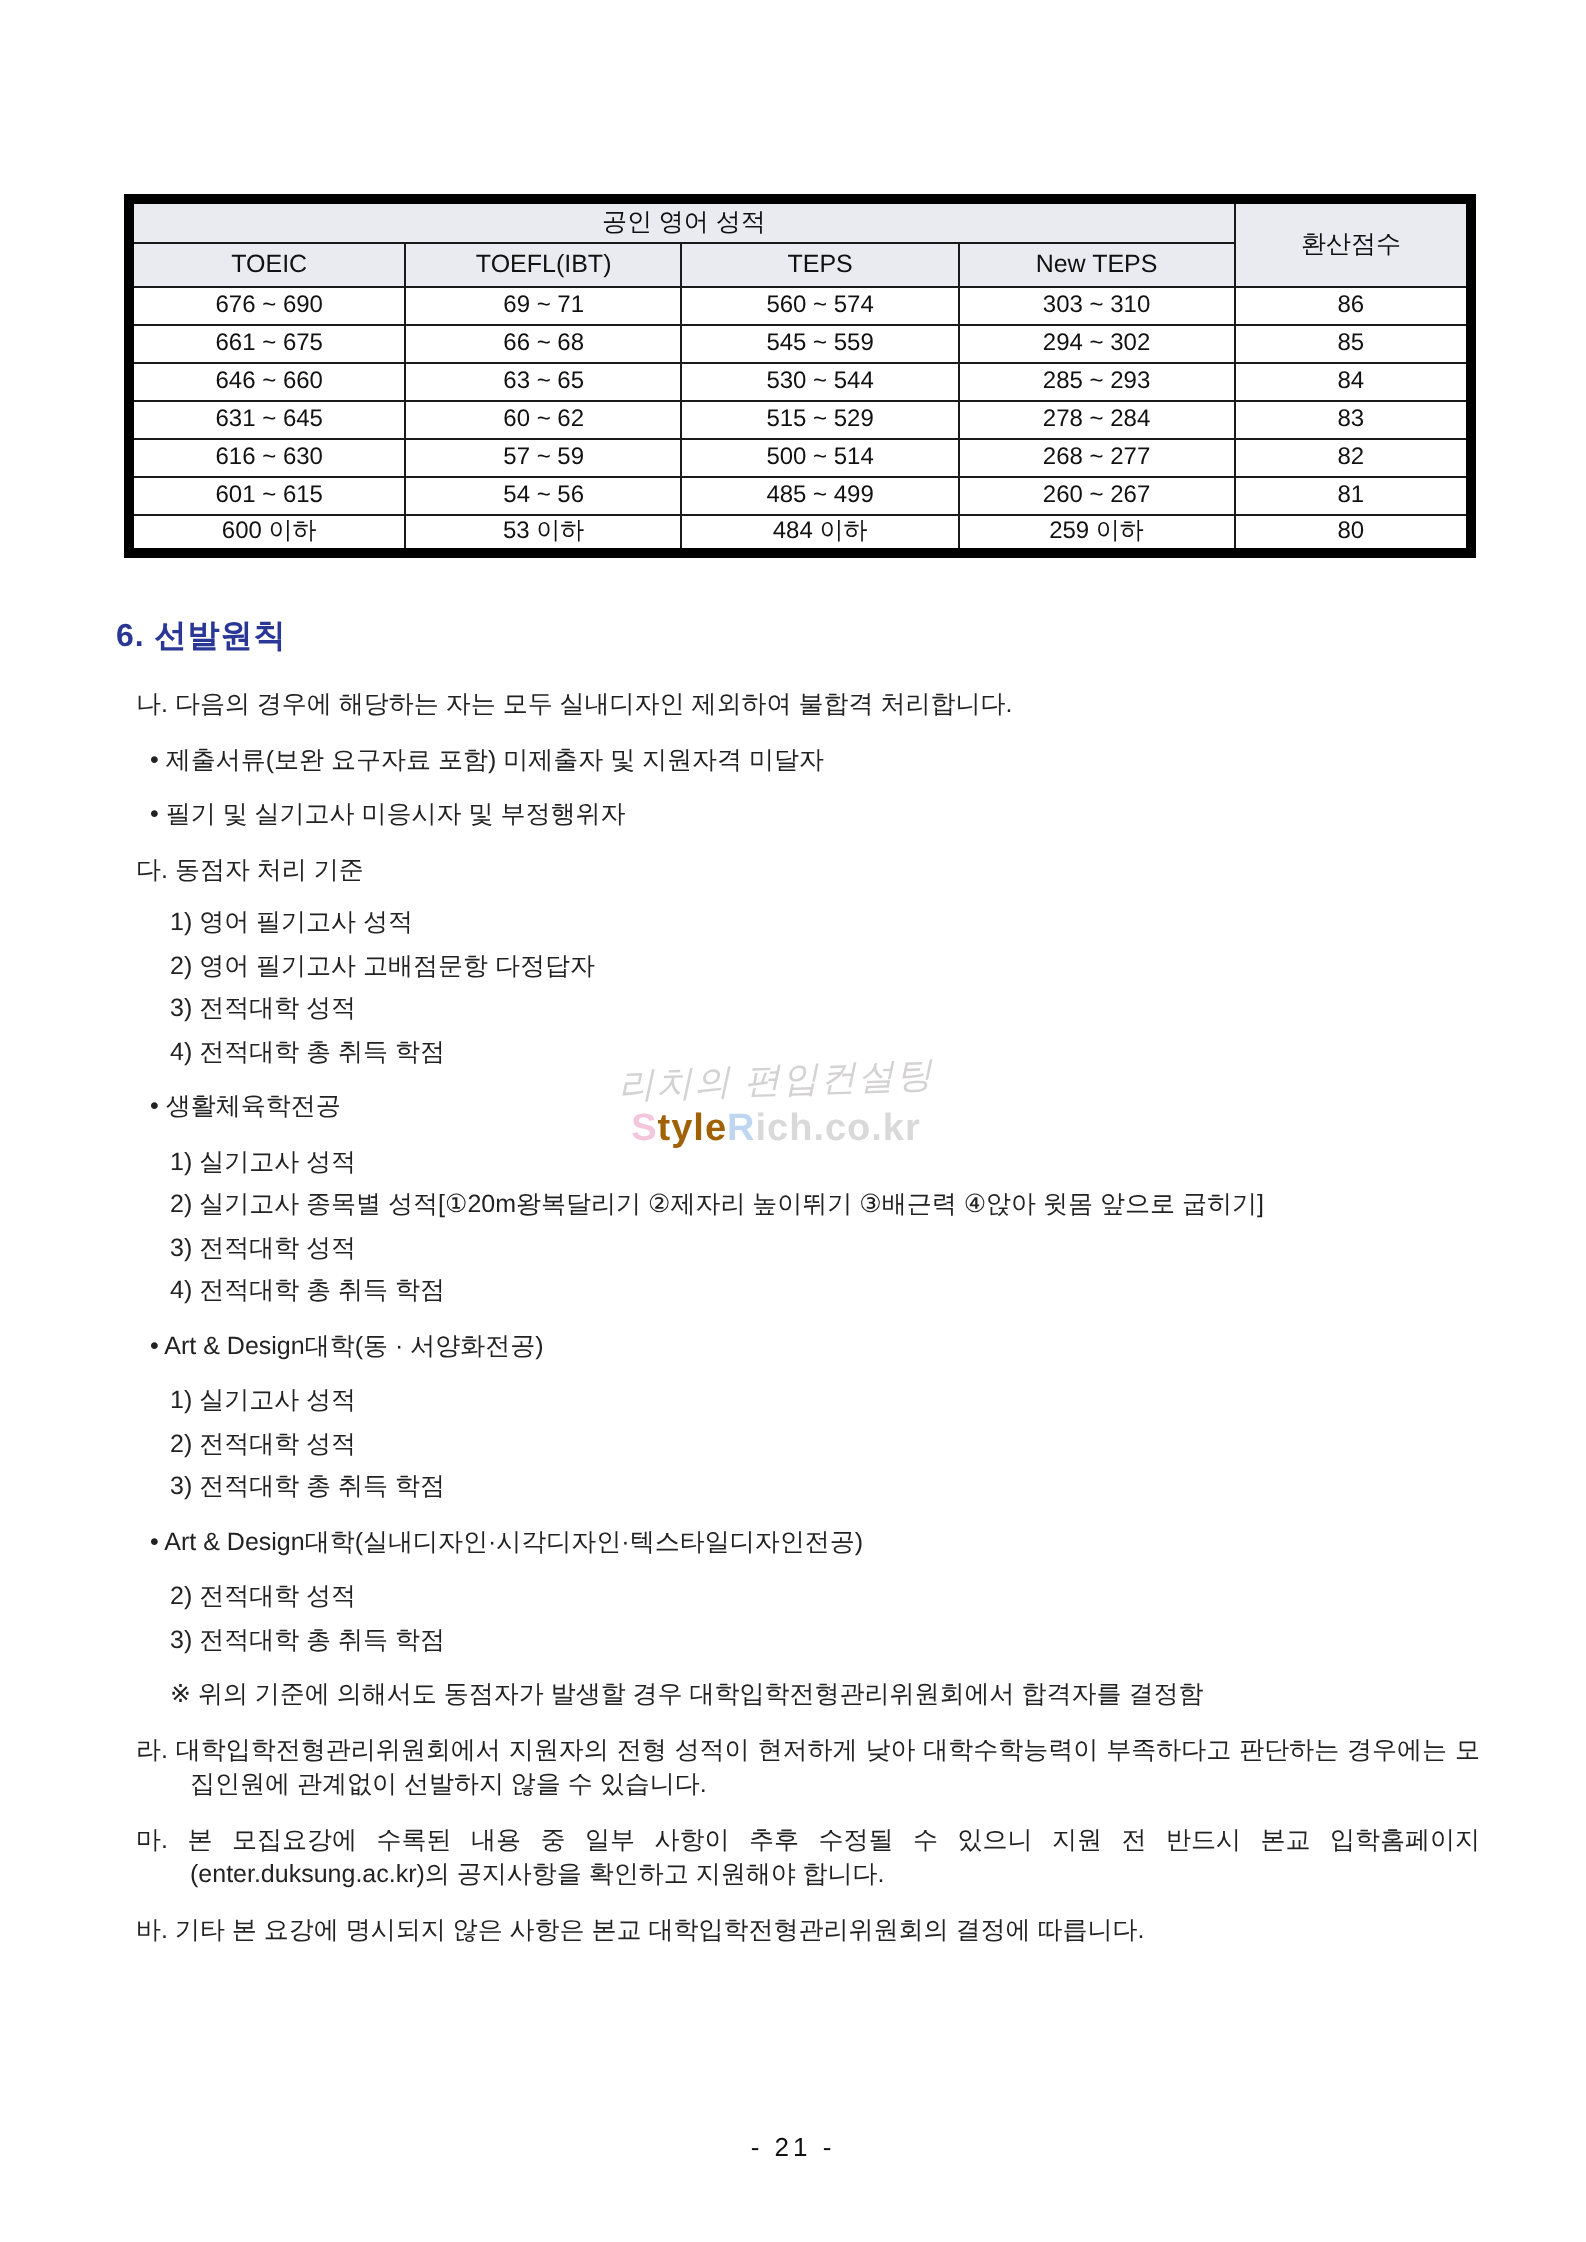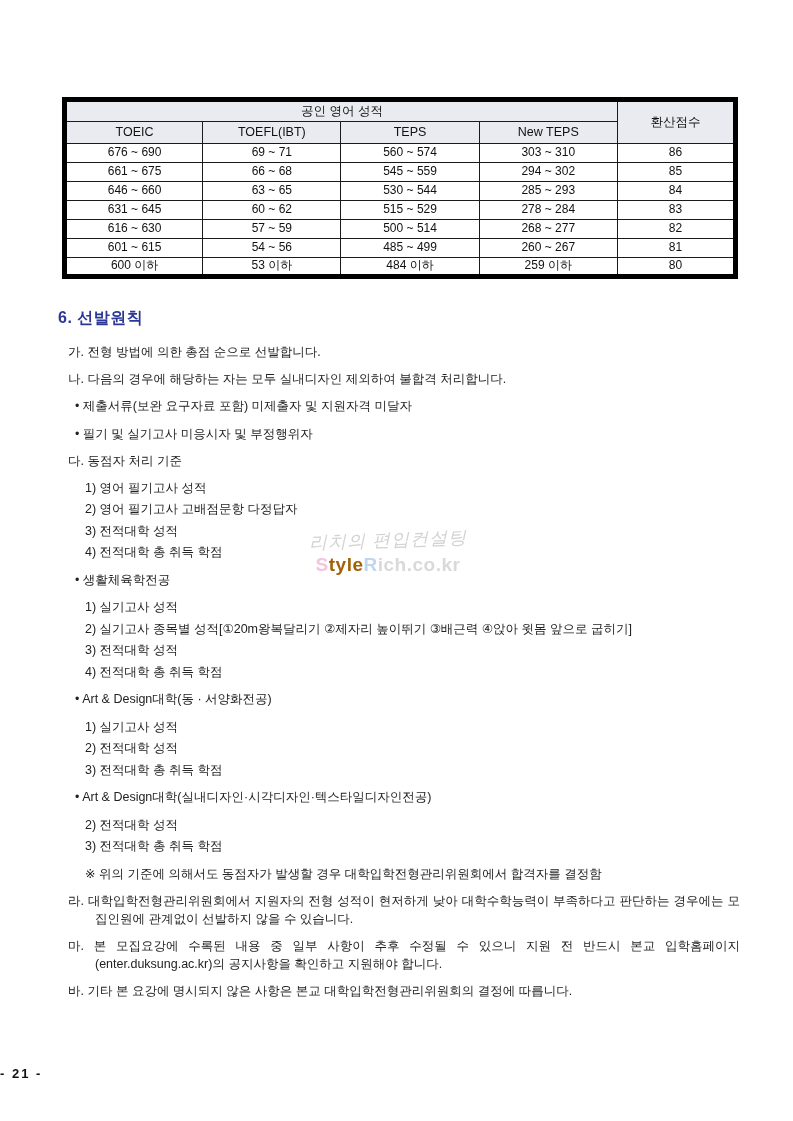--- a/index.html
+++ b/index.html
@@ -94,23 +94,23 @@
   .wm-s    { color: #f4c6dd; }
   .wm-tyle { color: #a16207; }
   .wm-r    { color: #bed6f2; }
   .wm-rest { color: #d9d9d9; }
 
   
   .footer {
     position: absolute;
     left: 0; top: 1066px;
     width: 100%;
-    text-align: left;
+    text-align: center;
     font-size: 13px;
-    font-weight: bold;
+    font-weight: normal;
     color: #111;
     letter-spacing: 2px;
   }
 </style>
 </head>
 <body>
 
 <div class="table-wrap">
   <table class="score">
     <colgroup>
@@ -182,21 +182,20 @@
           <td>259 이하</td>
           <td>80</td>
         </tr>
       </tbody>
   </table>
 </div>
 
 <div class="main">
   <h2 class="section-title">6. 선발원칙</h2>
   <div>
-      <div class="line ga">가. 전형 방법에 의한 총점 순으로 선발합니다.</div>
       <div class="line ga">나. 다음의 경우에 해당하는 자는 모두 실내디자인 제외하여 불합격 처리합니다.</div>
       <div class="line bullet">• 제출서류(보완 요구자료 포함) 미제출자 및 지원자격 미달자</div>
       <div class="line bullet">• 필기 및 실기고사 미응시자 및 부정행위자</div>
       <div class="line ga">다. 동점자 처리 기준</div>
       <div class="line num">1) 영어 필기고사 성적</div>
       <div class="line num">2) 영어 필기고사 고배점문항 다정답자</div>
       <div class="line num">3) 전적대학 성적</div>
       <div class="line num">4) 전적대학 총 취득 학점</div>
       <div class="line bullet">• 생활체육학전공</div>
       <div class="line num">1) 실기고사 성적</div>

